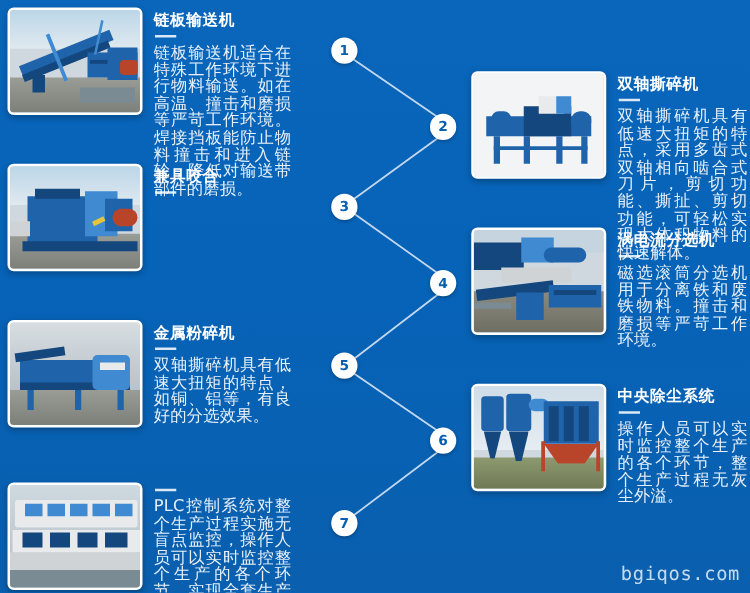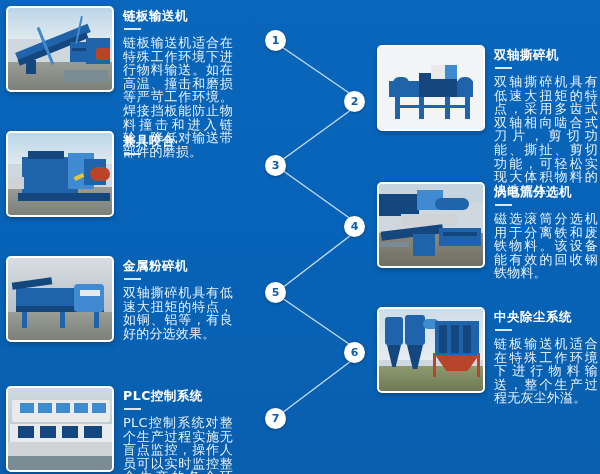--- a/index.html
+++ b/index.html
@@ -147,27 +147,26 @@
       <div class="mq l" style="left:84px;top:15px;width:14px;height:10px;"></div>
       <div class="mq w" style="left:2px;top:36px;width:102px;height:18px;"></div>
       <div class="mq d" style="left:10px;top:38px;width:16px;height:12px;"></div>
       <div class="mq d" style="left:32px;top:38px;width:16px;height:12px;"></div>
       <div class="mq d" style="left:54px;top:38px;width:16px;height:12px;"></div>
       <div class="mq d" style="left:76px;top:38px;width:18px;height:12px;"></div>
       <div class="mq c" style="left:0px;top:54px;width:106px;height:14px;"></div>
       <div class="mq g" style="left:0px;top:68px;width:106px;height:16px;"></div>
     </div>
     <div class="txt">
-      <div class="ttl">PLC控制系统</div>
       <div class="rule"></div>
       <div class="desc">PLC控制系统对整个生产过程实施无盲点监控，操作人员可以实时监控整个生产的各个环节，实现全套生产线稳定、自动、安全运行。</div>
     </div>
   </div>
 
-  <div class="card right" style="left:377px;top:45px;">
+  <div class="card right" style="left:377px;top:57px;">
     <div class="photo">
       <div class="wall" style="height:100%;background:#f2f4f6;"></div>
       <div class="mq" style="left:10px;top:34px;width:84px;height:16px;"></div>
       <div class="mq d" style="left:40px;top:26px;width:38px;height:24px;"></div>
       <div class="mq w" style="left:52px;top:18px;width:20px;height:14px;"></div>
       <div class="mq l" style="left:66px;top:18px;width:12px;height:14px;"></div>
       <div class="mq" style="left:14px;top:30px;width:16px;height:14px;border-radius:6px;"></div>
       <div class="mq" style="left:78px;top:30px;width:16px;height:16px;border-radius:7px;"></div>
       <div class="mq" style="left:16px;top:50px;width:5px;height:22px;"></div>
       <div class="mq" style="left:40px;top:50px;width:5px;height:22px;"></div>
@@ -192,21 +191,21 @@
       <div class="mq c" style="left:22px;top:30px;width:56px;height:12px;"></div>
       <div class="mq d" style="left:2px;top:44px;width:62px;height:9px;transform:rotate(-7deg);"></div>
       <div class="mq" style="left:60px;top:44px;width:42px;height:18px;"></div>
       <div class="mq d" style="left:64px;top:48px;width:34px;height:4px;"></div>
       <div class="mq" style="left:34px;top:50px;width:22px;height:22px;"></div>
       <div class="mq g" style="left:0px;top:58px;width:30px;height:5px;"></div>
     </div>
     <div class="txt">
       <div class="ttl">涡电流分选机</div>
       <div class="rule"></div>
-      <div class="desc">磁选滚筒分选机用于分离铁和废铁物料。该设备能有效的回收钢铁物料。</div>
+      <div class="desc">磁选滚筒分选机用于分离铁和废铁物料。撞击和磨损等严苛工作环境。</div>
     </div>
   </div>
 
   <div class="card right" style="left:377px;top:307px;">
     <div class="photo">
       <div class="sky" style="height:62%;background:linear-gradient(180deg,#cfdde8,#e6edf2);"></div>
       <div class="ground" style="height:30%;background:linear-gradient(180deg,#8d9a6f,#6f7a55);"></div>
       <div class="mq" style="left:6px;top:8px;width:18px;height:28px;border-radius:3px;"></div>
       <div class="mq d" style="left:8px;top:36px;width:14px;height:22px;clip-path:polygon(0 0,100% 0,62% 100%,38% 100%);"></div>
       <div class="mq" style="left:26px;top:6px;width:20px;height:30px;border-radius:3px;"></div>
@@ -216,21 +215,21 @@
       <div class="mq d" style="left:60px;top:16px;width:8px;height:28px;"></div>
       <div class="mq d" style="left:72px;top:16px;width:8px;height:28px;"></div>
       <div class="mq d" style="left:84px;top:16px;width:8px;height:28px;"></div>
       <div class="mq r" style="left:56px;top:46px;width:44px;height:16px;clip-path:polygon(0 0,100% 0,74% 100%,26% 100%);"></div>
       <div class="mq r" style="left:54px;top:44px;width:3px;height:24px;"></div>
       <div class="mq r" style="left:98px;top:44px;width:3px;height:24px;"></div>
     </div>
     <div class="txt">
       <div class="ttl">中央除尘系统</div>
       <div class="rule"></div>
-      <div class="desc">链板输送机适合在特殊工作环境下进行物料输送，整个生产过程无灰尘外溢。</div>
+      <div class="desc">操作人员可以实时监控整个生产的各个环节，整个生产过程无灰尘外溢。</div>
     </div>
   </div>
 
   <div class="spine">
     <svg width="130" height="474" viewBox="0 0 130 474">
       <g stroke="#cfe0f2" stroke-width="1.4" fill="none" opacity="0.95">
         <line x1="32" y1="47" x2="105" y2="97"></line>
         <line x1="105" y1="107" x2="32" y2="160"></line>
         <line x1="32" y1="170" x2="105" y2="222"></line>
         <line x1="105" y1="232" x2="32" y2="288"></line>
@@ -240,13 +239,14 @@
     </svg>
     <div class="node" style="left:15px;top:30px;">1</div>
     <div class="node" style="left:94px;top:91px;">2</div>
     <div class="node" style="left:15px;top:155px;">3</div>
     <div class="node" style="left:94px;top:216px;">4</div>
     <div class="node" style="left:15px;top:282px;">5</div>
     <div class="node" style="left:94px;top:342px;">6</div>
     <div class="node" style="left:15px;top:408px;">7</div>
   </div>
 
+  <div class="watermark">bgiqos.com</div>
 </div>
 
 </body></html>

